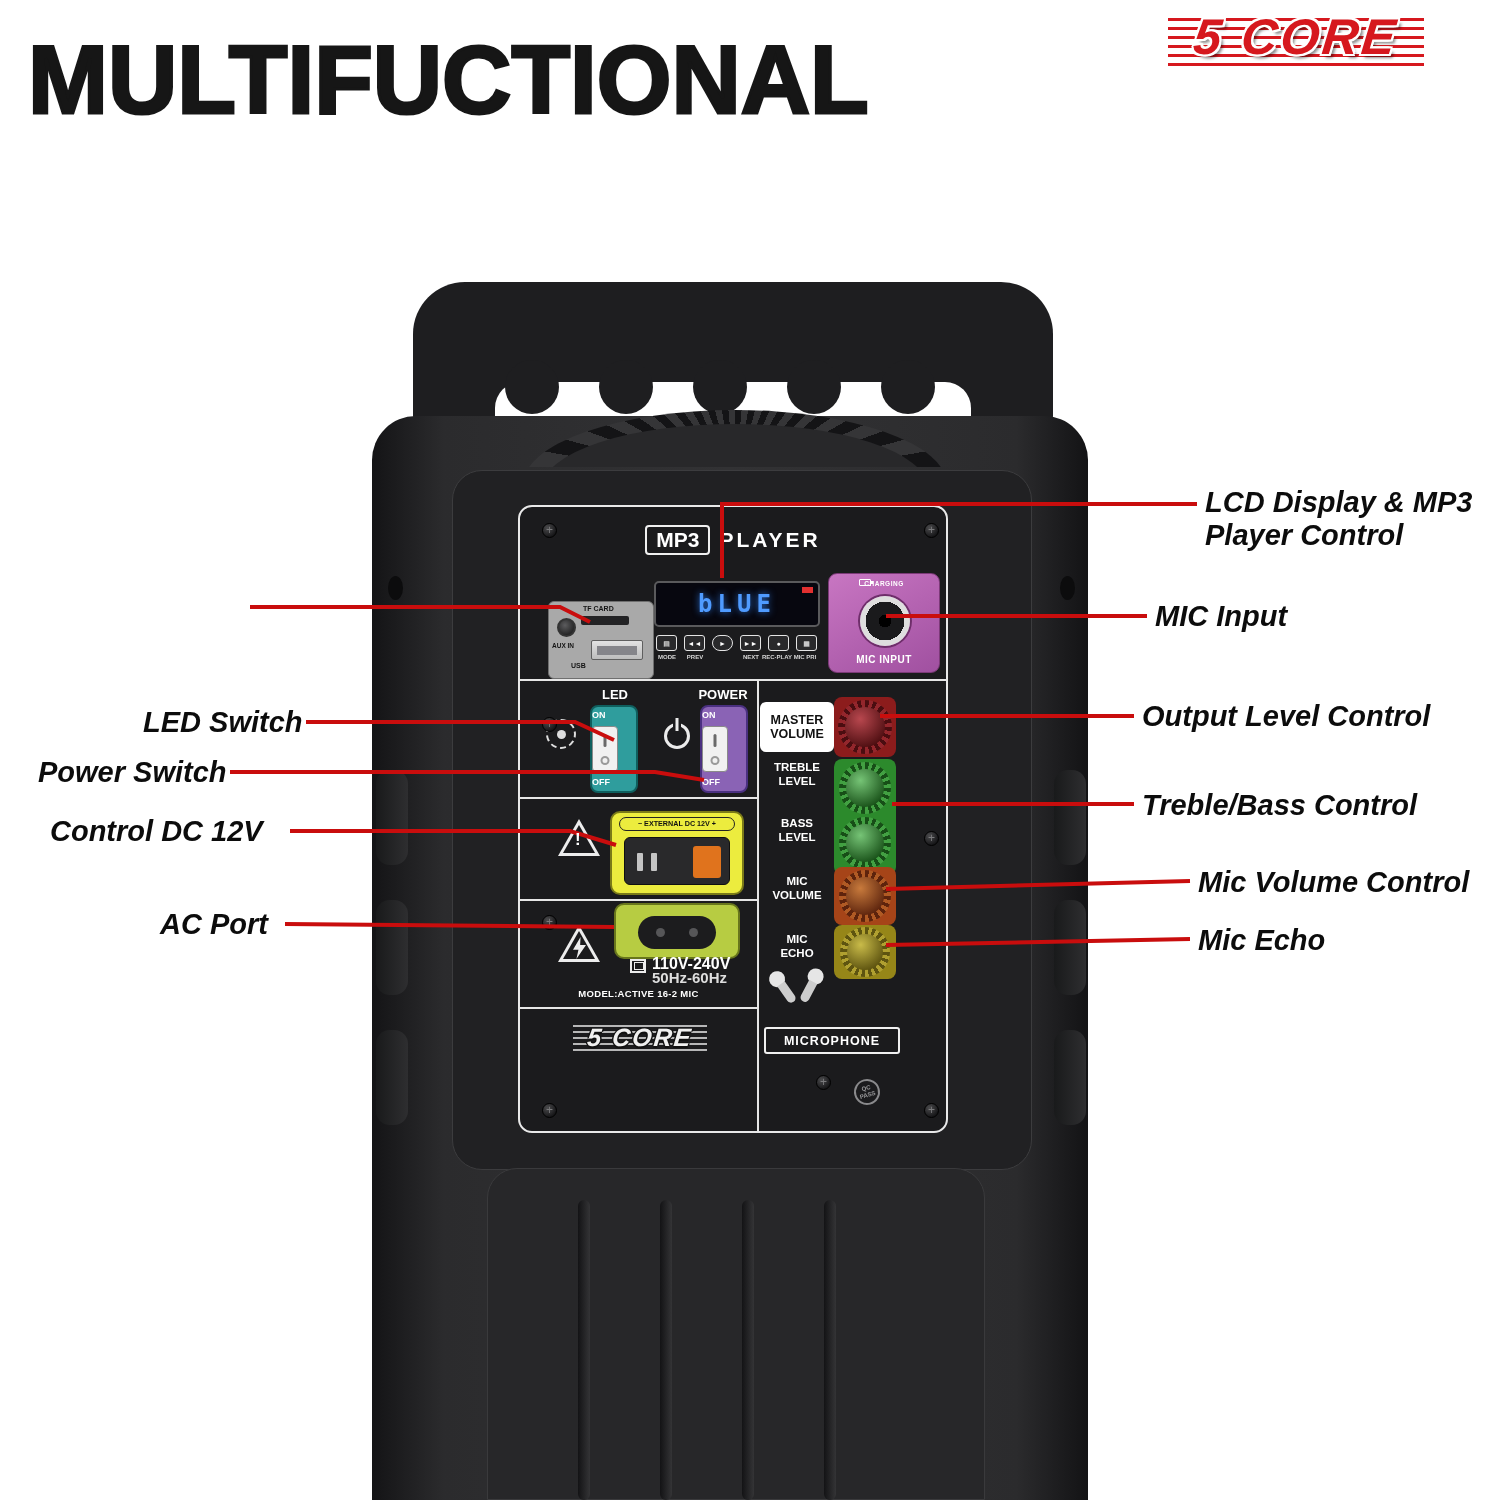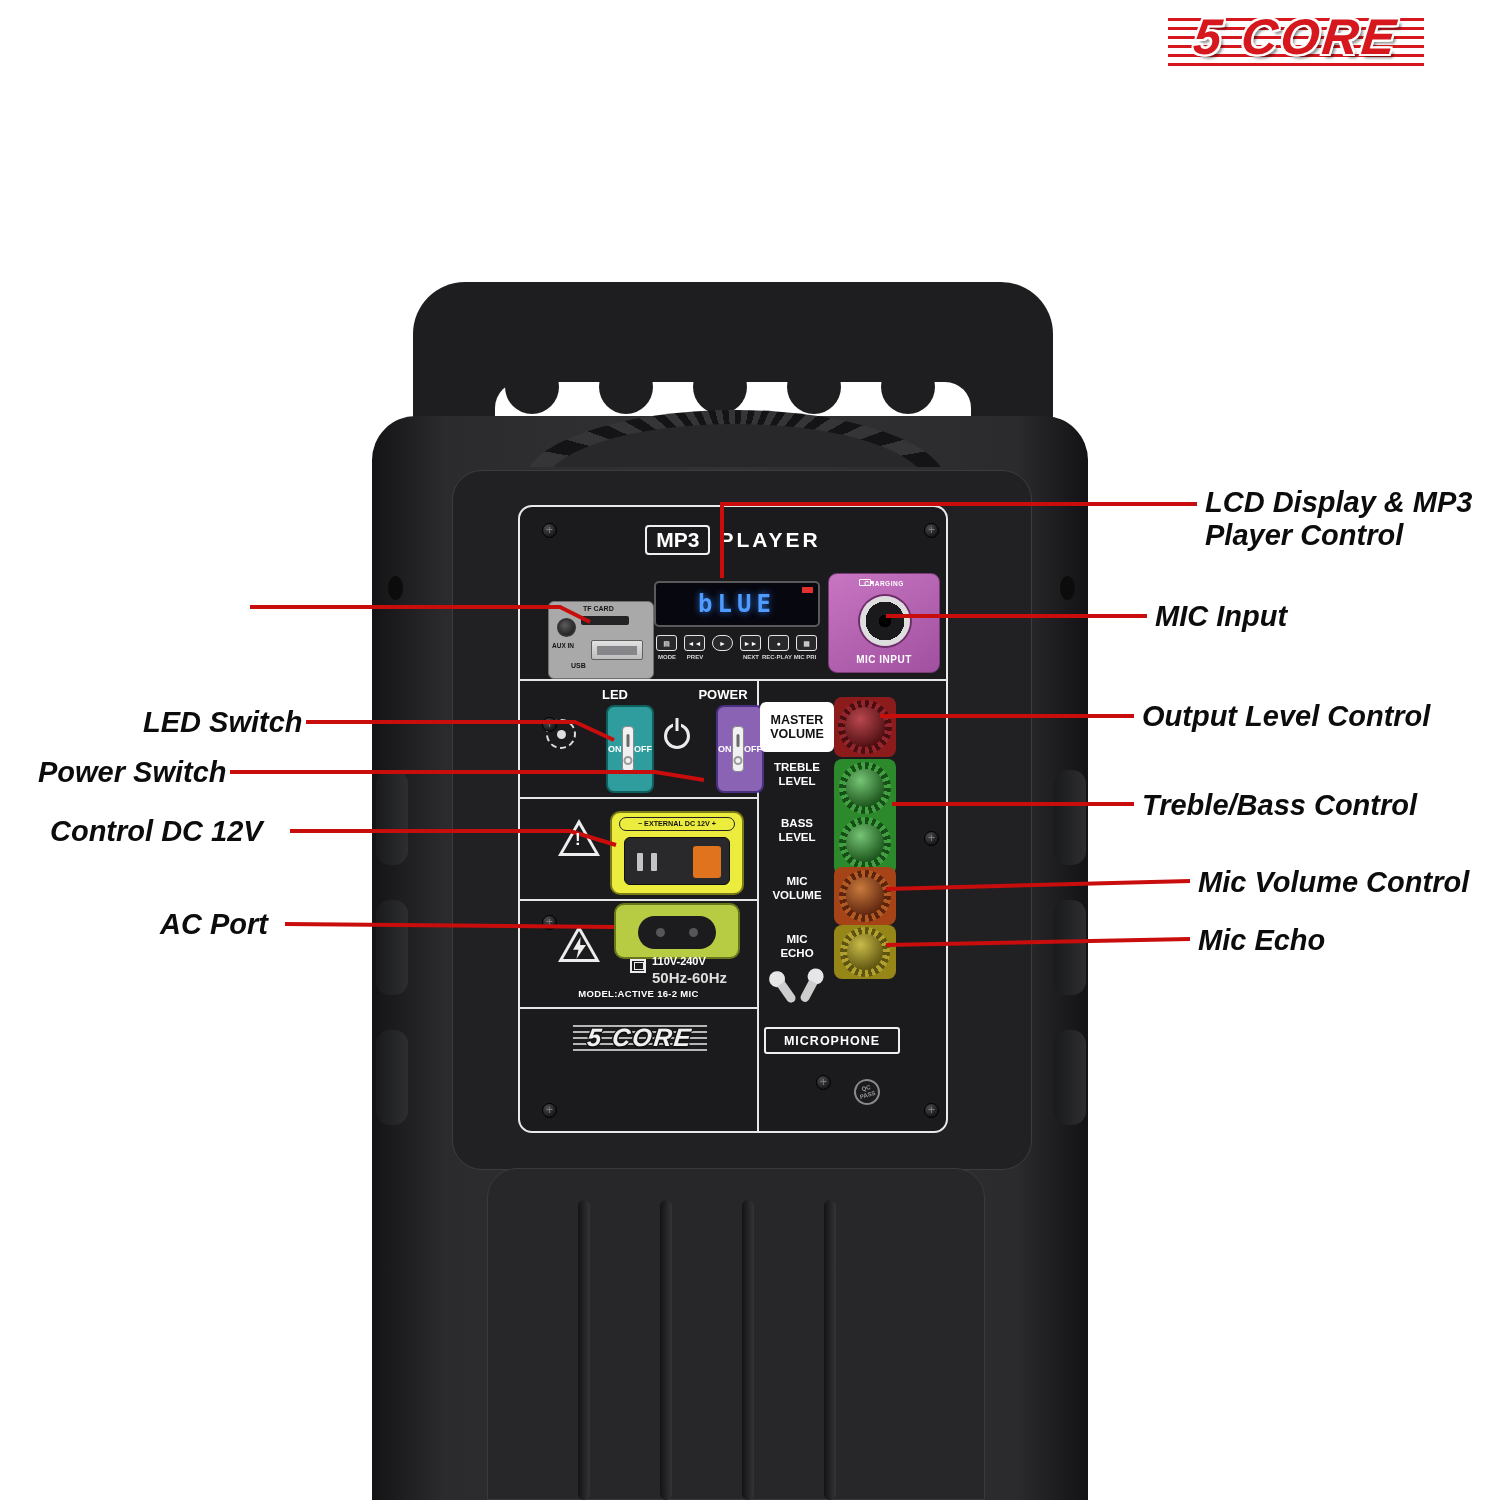--- a/index.html
+++ b/index.html
@@ -84,22 +84,22 @@
           background:radial-gradient(circle,#000 0 18%,#1a1a1c 18% 55%,#dedede 55% 100%);
           box-shadow:0 0 0 2px #6e2e6a;}
   .mic-input-label{position:absolute;left:0;bottom:7px;width:100%;text-align:center;color:#fff;
           font-size:10px;font-weight:700;letter-spacing:.5px;}
   .dv{position:absolute;background:#e6e6e6;}
   .sec-label{position:absolute;color:#fff;font-weight:700;font-size:13px;text-align:center;}
   .led-icon{position:absolute;left:26px;top:212px;width:30px;height:30px;border:2px dashed #dedede;
           border-radius:50%;}
   .led-icon::after{content:"";position:absolute;left:50%;top:50%;width:9px;height:9px;margin:-4.5px;
           border-radius:50%;background:#dedede;}
-  .rocker{position:absolute;width:48px;height:88px;border-radius:8px;display:flex;flex-direction:row;
-          align-items:center;justify-content:space-between;padding:4px 0;margin-left:16px;}
+  .rocker{position:absolute;width:48px;height:88px;border-radius:8px;display:flex;flex-direction:column;
+          justify-content:space-between;padding:4px 0;}
   .led-colors{background:#2f9d9d;border:2px solid #0f5f5e;}
   .pow-colors{background:#8a63b5;border:2px solid #4a3080;}
   .r-on,.r-off{color:#fff;font-size:9px;font-weight:700;line-height:1;}
   .r-btn{width:26px;height:46px;background:#f1f1f1;border:1px solid #8a8a8a;border-radius:4px;position:relative;}
   .r-slit{position:absolute;left:50%;top:7px;width:3px;height:13px;background:#6a6a6a;
           transform:translateX(-50%);border-radius:2px;}
   .r-o{position:absolute;left:50%;bottom:6px;width:9px;height:9px;border:2px solid #9a9a9a;
           border-radius:50%;transform:translateX(-50%);}
   .pow-icon{position:absolute;left:144px;top:216px;width:26px;height:26px;border:3px solid #ececec;
           border-radius:50%;}
@@ -136,21 +136,21 @@
   .dc-pin{position:absolute;width:6px;height:18px;background:#c4c4c4;top:15px;border-radius:1px;}
   .dc-orange{position:absolute;left:68px;top:8px;width:28px;height:32px;background:#e0731d;border-radius:3px;}
   .ac-box{position:absolute;left:94px;top:396px;width:126px;height:56px;background:#b7cc42;
           border:2px solid #68761c;border-radius:10px;}
   .ac-inlet{position:absolute;left:22px;top:11px;width:78px;height:33px;background:#1c1c1e;
           border-radius:17px;}
   .ac-hole{position:absolute;top:12px;width:9px;height:9px;border-radius:50%;background:#565658;}
   .dbl-square{position:absolute;left:110px;top:452px;width:16px;height:14px;border:2px solid #ececec;}
   .dbl-square::after{content:"";position:absolute;left:2px;top:1px;width:8px;height:6px;
           border:1.5px solid #ececec;}
-  .volt{position:absolute;left:132px;top:448px;color:#fff;font-size:11px;font-weight:700;text-align:right;}
+  .volt{position:absolute;left:132px;top:448px;color:#fff;font-size:16px;font-weight:700;text-align:right;}
   .freq{position:absolute;left:132px;top:462px;color:#dedede;font-size:15px;font-weight:700;}
   .model{position:absolute;left:0;top:481px;width:237px;text-align:center;color:#fff;font-size:9.5px;
           font-weight:700;letter-spacing:.3px;}
   .panel-logo{position:absolute;left:53px;top:514px;width:134px;height:38px;}
   .panel-stripes{position:absolute;left:0;top:4px;right:0;bottom:4px;
           background:repeating-linear-gradient(180deg,rgba(235,235,235,.75) 0 2px,transparent 2px 6px);}
   .panel-brand-text{position:absolute;left:0;top:2px;width:100%;text-align:center;font-size:25px;
           font-weight:700;font-style:italic;color:#f0f0f0;letter-spacing:2px;transform:skewX(-6deg);
           text-shadow:1.5px 0 0 #111,-1.5px 0 0 #111,0 1.5px 0 #111,0 -1.5px 0 #111;}
   .mic-icons{position:absolute;left:248px;top:458px;width:64px;height:58px;}
@@ -170,20 +170,21 @@
   
   .lines{position:absolute;left:0;top:0;pointer-events:none;}
   .callout{position:absolute;font-style:italic;font-weight:700;font-size:29px;color:#0c0c0c;
           line-height:1.14;white-space:pre-line;}
 </style>
 </head>
 <body>
 
 <div id="canvas">
 
+  <h1 class="title1">MULTIFUCTIONAL</h1>
   <div class="brand-logo">
     <div class="brand-stripes"></div>
     <span class="brand-text">5 CORE</span>
   </div>
 
   <div class="handle">
     <div class="handle-hole"></div>
     <div class="bump" style="left:92px"></div>
     <div class="bump" style="left:186px"></div>
     <div class="bump" style="left:280px"></div>

